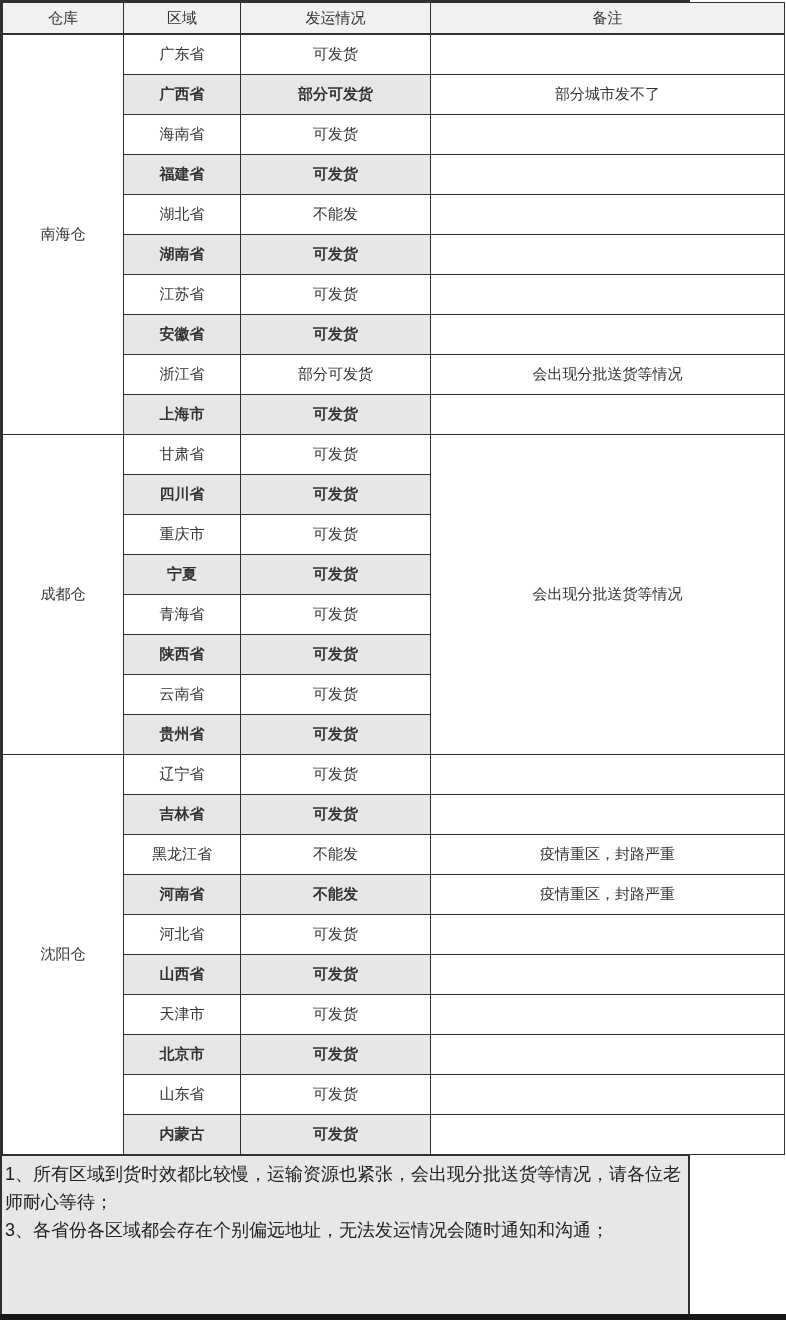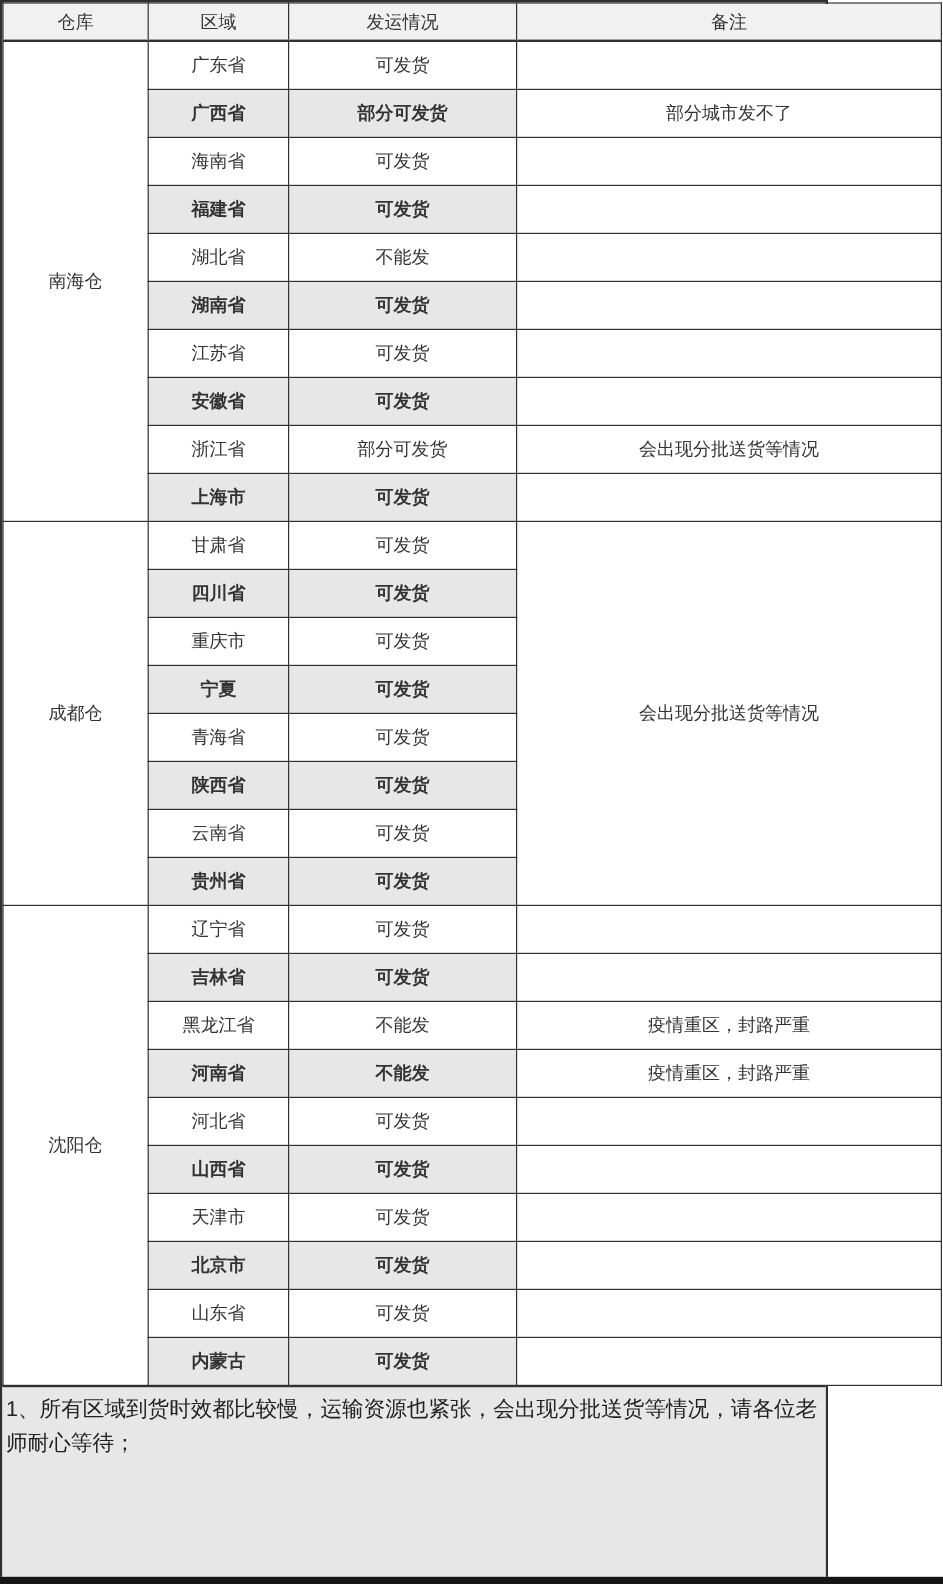--- a/index.html
+++ b/index.html
@@ -216,15 +216,16 @@
         <tr>
           <td class="alt">内蒙古</td>
           <td class="alt">可发货</td>
           <td></td>
         </tr>
       </tbody>
   </table>
 
   <div class="footer">
     <p>1、所有区域到货时效都比较慢，运输资源也紧张，会出现分批送货等情况，请各位老师耐心等待；</p>
+    <p>3、各省份各区域都会存在个别偏远地址，无法发运情况会随时通知和沟通；</p>
   </div>
 </div>
 <div class="bottom-bar"></div>
 
 </body></html>

